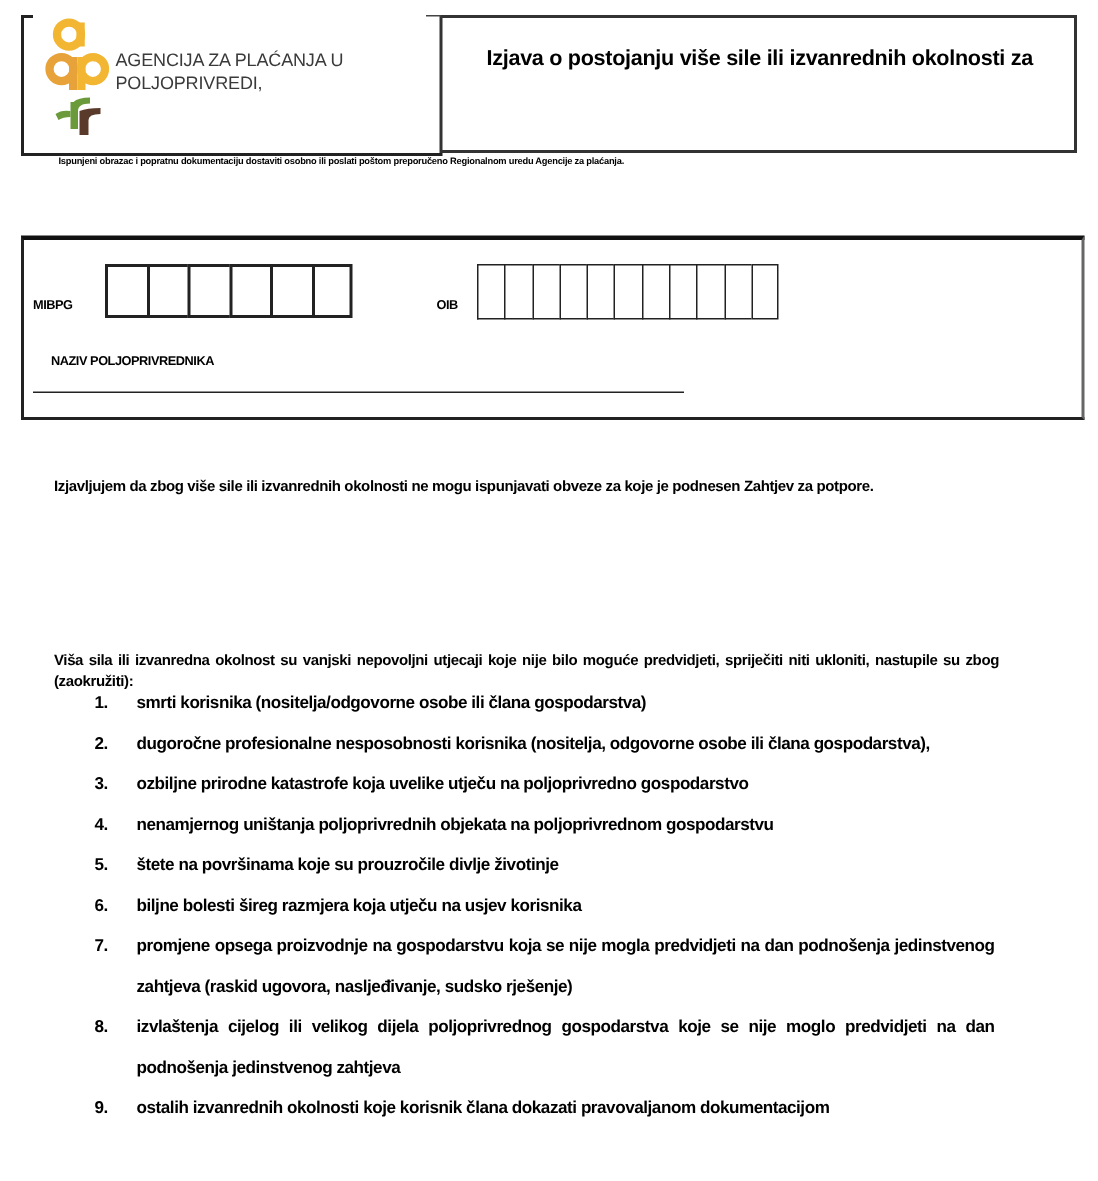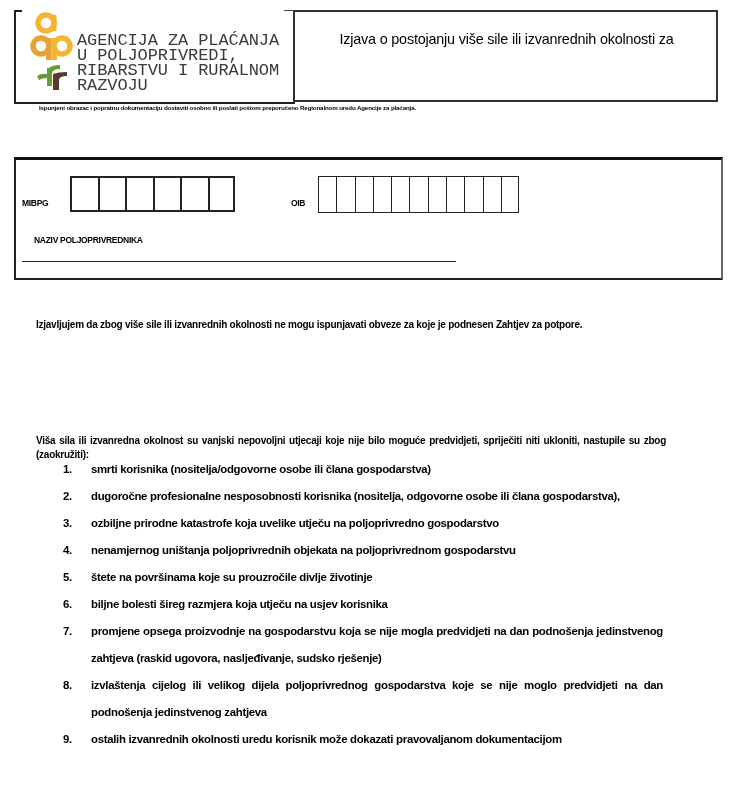--- a/index.html
+++ b/index.html
@@ -9,24 +9,24 @@
 
   
   .hdr-left { left:14px; top:10px; width:279px; height:92px;
               border-left:2px solid #222; border-bottom:2px solid #222; }
   .hdr-left-tick { left:14px; top:10px; width:8px; height:0; border-top:2px solid #222; }
   .hdr-right { left:293px; top:10px; width:425px; height:92px;
                border:2px solid #333; border-left:2px solid #333; box-sizing:border-box; }
   .hdr-right-tick { left:284px; top:10px; width:10px; height:0; border-top:1px solid #444; }
 
   .logo { left:27px; top:10px; width:50px; height:80px; }
-  .agency { left:77px; top:33px; width:215px; font-size:17px; line-height:15px;
-            color:#3a3a3a; letter-spacing:-0.1px;font-family:Liberation Mono, monospace; }
+  .agency { left:77px; top:33px; width:215px; font-size:12px; line-height:15px;
+            color:#3a3a3a; letter-spacing:-0.1px; }
   .form-title { left:300px; top:30px; width:413px; text-align:center;
-                font-size:14.4px; font-weight:normal; line-height:19px; letter-spacing:-0.2px; }
+                font-size:14.4px; font-weight:bold; line-height:19px; letter-spacing:-0.2px; }
   .title-blank { display:inline-block; width:72px; border-bottom:1.5px solid #000; height:12px; vertical-align:baseline; }
 
   .note { left:39px; top:104px; width:560px; font-size:6.2px; font-weight:bold;
           white-space:nowrap; letter-spacing:-0.15px; }
 
   
   .farmer-box { left:14px; top:157px; width:709px; height:123px; box-sizing:border-box;
                 border-top:3px solid #111; border-left:2px solid #222; border-right:2px solid #666;
                 border-bottom:2px solid #222; }
   .lbl { font-size:8.5px; font-weight:bold; letter-spacing:-0.3px; white-space:nowrap; }
@@ -74,21 +74,20 @@
   <rect x="24.5" y="28" width="5.5" height="22" fill="#f2b632"></rect>
 
   <path d="M20 58 v18 h5 v-12 q0-5 8-5 v-4 q-8 0-11 3z" fill="#6b9a3a"></path>
   <path d="M10 66 q4-3 10-2 v4 q-5 0-8 2z" fill="#6b9a3a"></path>
 
   <path d="M26 64 v16 h6 v-10 q0-4 8-4 v-4 q-9 0-14 2z" fill="#5a3a2a"></path>
 </svg>
 
 <div class="abs agency">
   <div>AGENCIJA ZA PLAĆANJA U POLJOPRIVREDI,</div>
-  <div>RIBARSTVU I RURALNOM RAZVOJU</div>
 </div>
 
 <div class="abs form-title">
   <div>Izjava o postojanju više sile ili izvanrednih okolnosti za</div>
 </div>
 
 <div class="abs note">Ispunjeni obrazac i popratnu dokumentaciju dostaviti osobno ili poslati poštom preporučeno Regionalnom uredu Agencije za plaćanja.</div>
 
 <div class="abs farmer-box"></div>
 
@@ -151,15 +150,15 @@
   <li class="li">
       <span class="li-num">7.</span>
       <span class="li-text">promjene opsega proizvodnje na gospodarstvu koja se nije mogla predvidjeti na dan podnošenja jedinstvenog zahtjeva (raskid ugovora, nasljeđivanje, sudsko rješenje)</span>
     </li>
   <li class="li">
       <span class="li-num">8.</span>
       <span class="li-text">izvlaštenja cijelog ili velikog dijela poljoprivrednog gospodarstva koje se nije moglo predvidjeti na dan podnošenja jedinstvenog zahtjeva</span>
     </li>
   <li class="li">
       <span class="li-num">9.</span>
-      <span class="li-text">ostalih izvanrednih okolnosti uredu korisnik može dokazati pravovaljanom dokumentacijom</span>
+      <span class="li-text">ostalih izvanrednih okolnosti koje korisnik člana dokazati pravovaljanom dokumentacijom</span>
     </li>
 </ol>
 
 </body></html>

